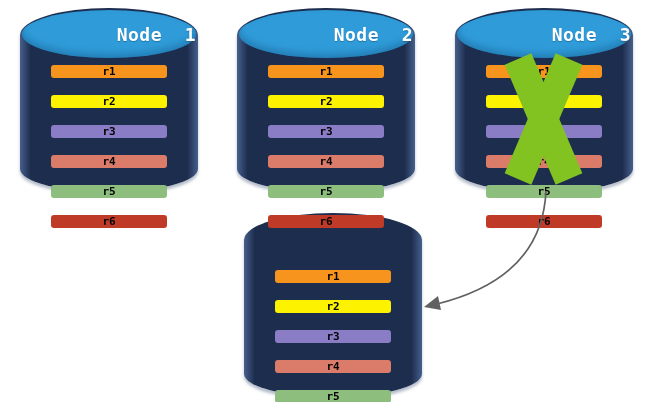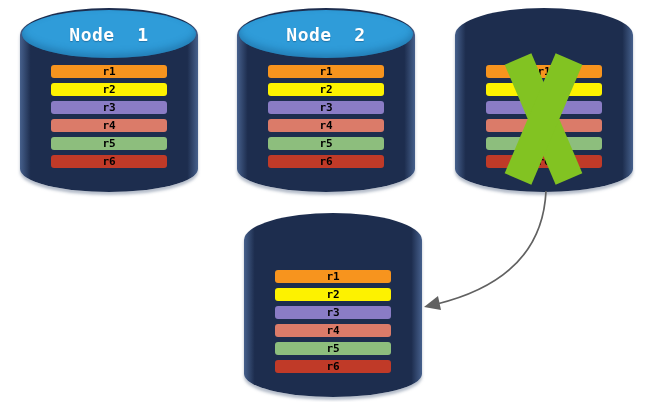--- a/index.html
+++ b/index.html
@@ -27,39 +27,39 @@
     position: absolute;
     left: 2px;
     right: 2px;
     top: 2px;
     height: 48px;
     border-radius: 50%;
     background: #2f9cd9;
     box-shadow: inset 0 -4px 7px rgba(15, 70, 115, 0.35);
     display: flex;
     align-items: center;
-    justify-content: center;
+    justify-content: flex-end;
     z-index: 2;
   }
   .node-title {
     color: #ffffff;
     font-weight: bold;
     font-size: 18px;
     white-space: pre;
     letter-spacing: 0.5px;
     text-shadow: 0 1px 1px rgba(10, 60, 100, 0.4);
   }
   .rows {
     position: absolute;
     left: 31px;
     right: 31px;
     top: 57px;
     display: flex;
     flex-direction: column;
-    gap: 5px;
+    gap: 17px;
     z-index: 3;
   }
   .row {
     height: 13px;
     border-radius: 3px;
     display: flex;
     align-items: center;
     justify-content: center;
     font-size: 11px;
     line-height: 13px;
@@ -150,20 +150,23 @@
           <span>r5</span>
         </div>
         <div class="row" style="background: rgb(192, 58, 40); color: rgb(0, 0, 0);">
           <span>r6</span>
         </div>
       </div>
 
     </div>
     <div class="node crossed" style="left: 455px; top: 8px;">
       <div class="cyl-body"></div>
+      <div class="cyl-top" style="background: rgb(47, 156, 217);">
+        <span class="node-title" style="color: rgb(255, 255, 255);">Node  3</span>
+      </div>
       <div class="rows">
         <div class="row" style="background: rgb(247, 148, 30); color: rgb(0, 0, 0);">
           <span>r1</span>
         </div>
         <div class="row" style="background: rgb(253, 242, 0); color: rgb(0, 0, 0);">
           <span>r2</span>
         </div>
         <div class="row" style="background: rgb(138, 124, 197); color: rgb(0, 0, 0);">
           <span>r3</span>
         </div>

